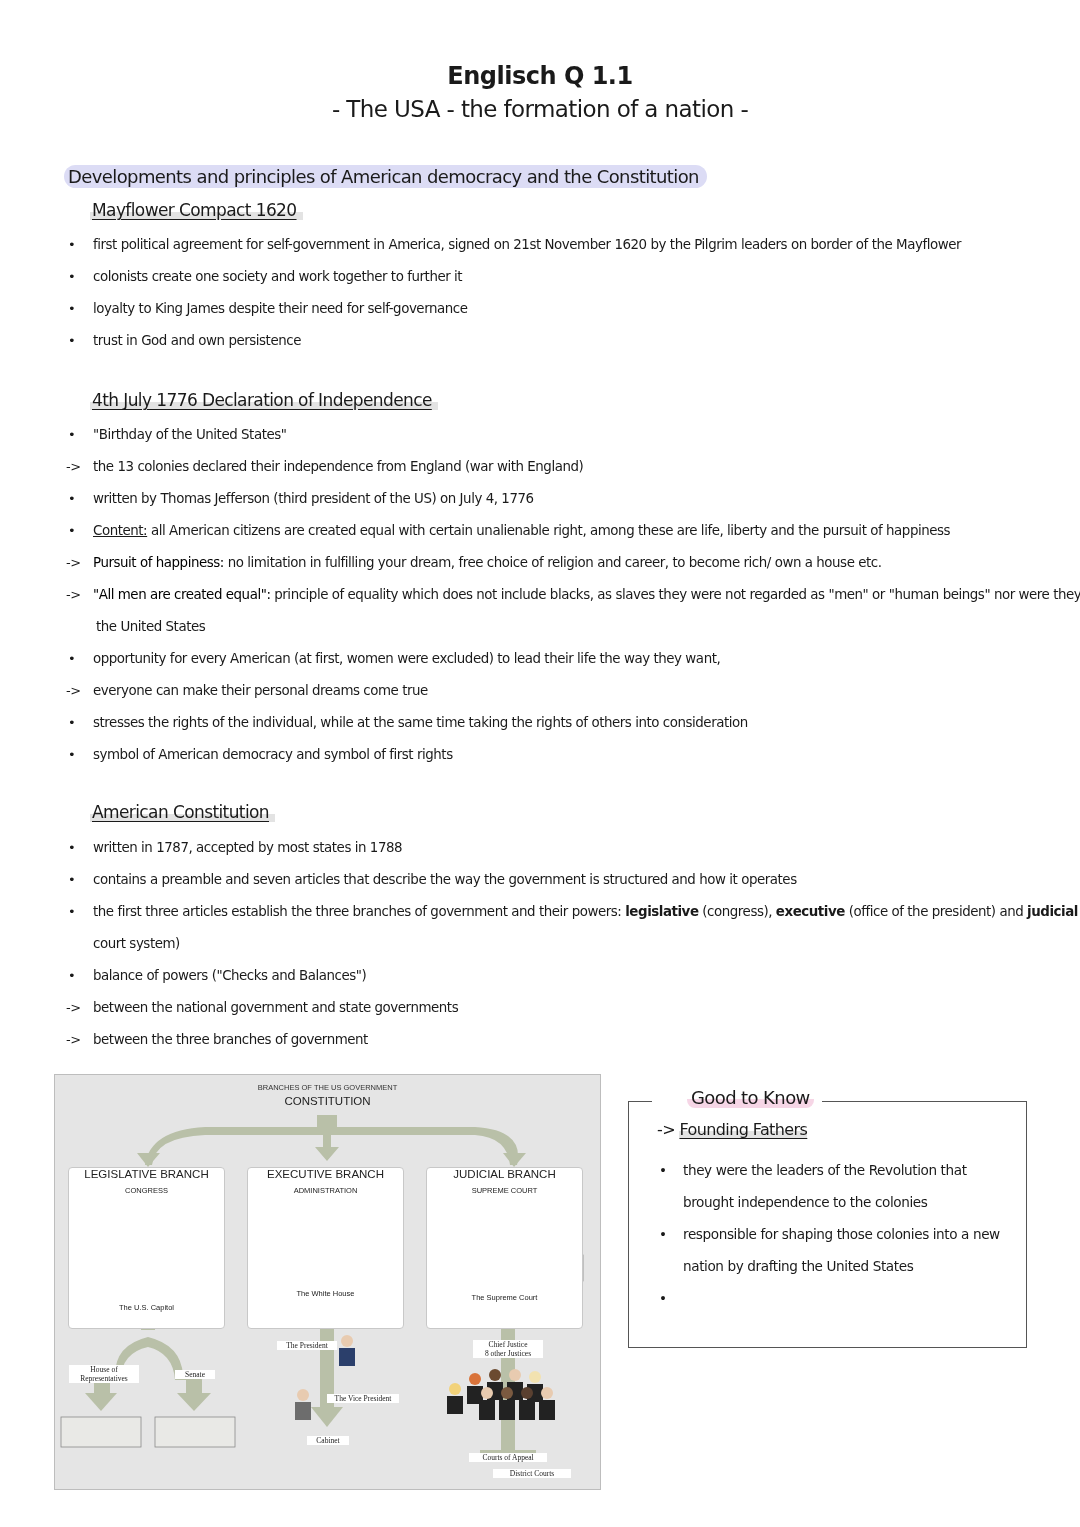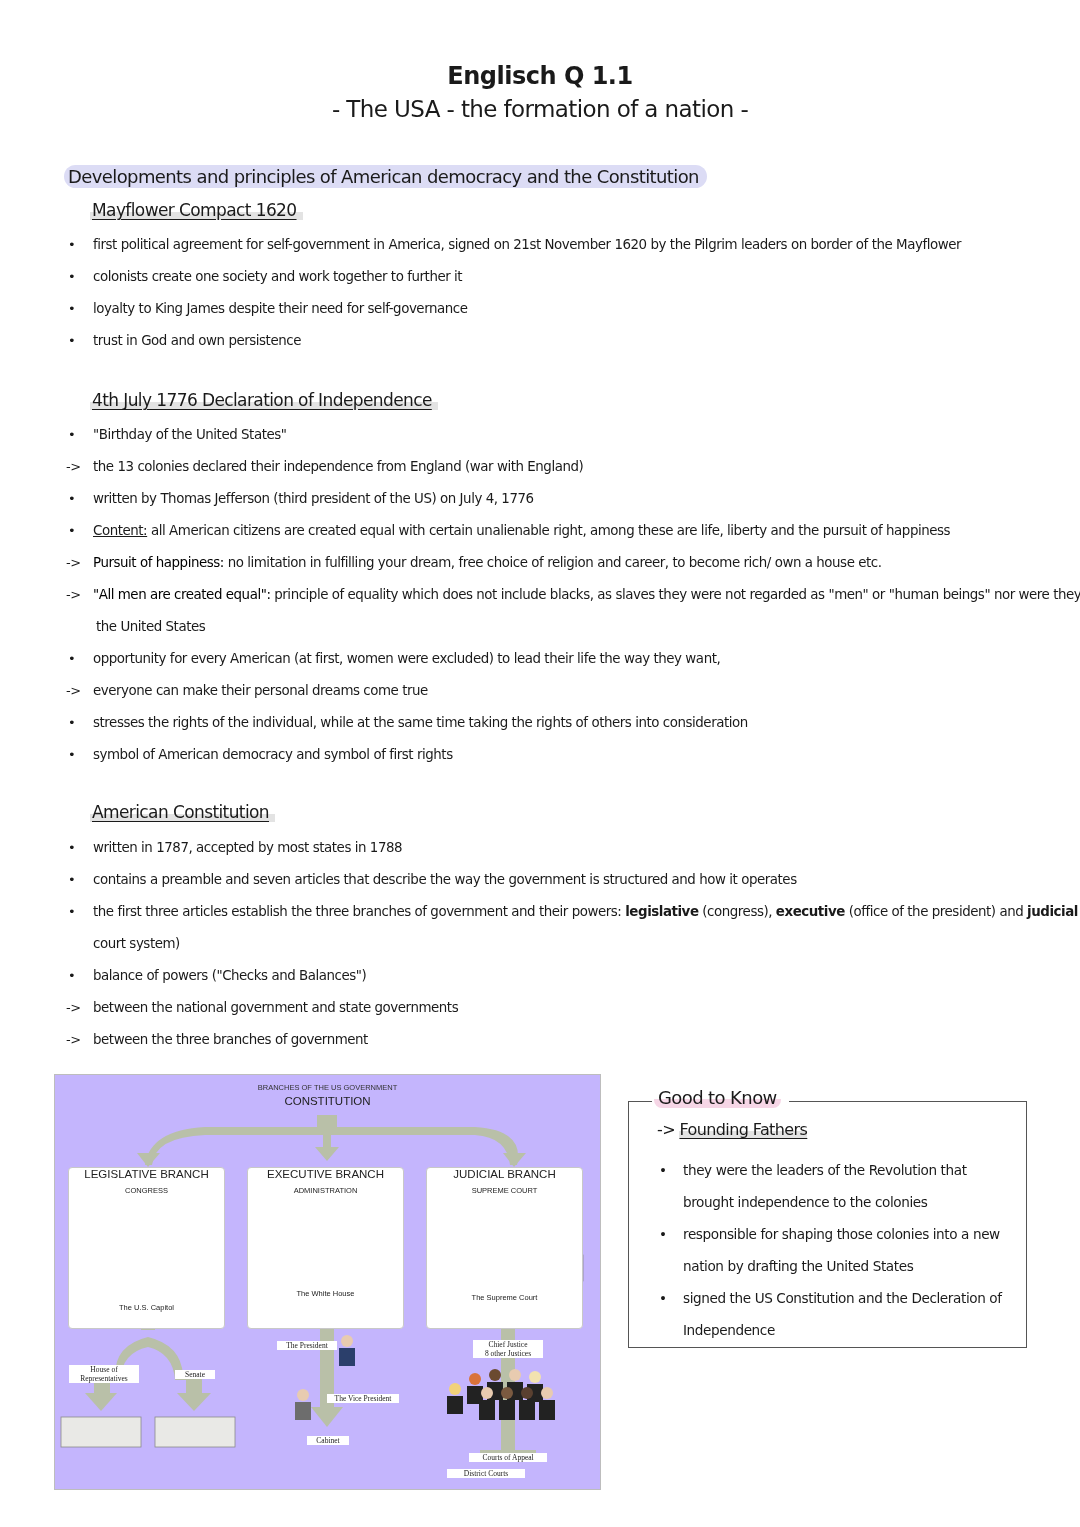--- a/index.html
+++ b/index.html
@@ -17,32 +17,32 @@
       text-underline-offset: 3px; margin-left: 24px; }
     .sub-heading span { background: linear-gradient(to bottom, transparent 60%, #e3e3e3 60%); padding: 0 6px 0 2px; }
     .list { position: absolute; left: 66px; }
     .li { position: relative; font-size: 13.4px; letter-spacing: -0.45px; height: 32px; line-height: 22px; padding-left: 27px; white-space: nowrap; }
     .li .m { position: absolute; left: 0; top: 0; width: 26px; font-size: 13px; }
     .li.dot .m { left: 2px; }
     .blue { color: #000000; }
     .ul { text-decoration: underline; }
     .b { font-weight: bold; }
     
-    .diagram { position: absolute; left: 54px; top: 1074px; width: 547px; height: 416px; border: 1px solid #bdbdbd; background: #c4b5fd; }
+    .diagram { position: absolute; left: 54px; top: 1074px; width: 547px; height: 416px; border: 1px solid #bdbdbd; background: #e5e5e5; }
     .dg-small { position: absolute; top: 8px; left: 0; width: 100%; text-align: center; font-size: 7.5px; color: #333; font-family: "Liberation Sans", sans-serif; }
     .dg-const { position: absolute; top: 20px; left: 0; width: 100%; text-align: center; font-size: 11.5px; color: #222; font-family: "Liberation Sans", sans-serif; }
     .branch { position: absolute; top: 92px; width: 157px; height: 162px; border: 1px solid #c8c8c8; border-radius: 4px; background: #fff; }
     .branch .bt { text-align: center; font-size: 11.5px; font-family: "Liberation Sans", sans-serif; color: #222; }
     .branch .bs { text-align: center; font-size: 7.5px; margin-top: 6px; font-family: "Liberation Sans", sans-serif; color: #222; }
     .branch .bl { position: absolute; bottom: 18px; width: 100%; text-align: center; font-size: 7.5px; font-family: "Liberation Sans", sans-serif; color: #222; }
     .lbl { position: absolute; font-size: 7.5px; font-family: Liberation Serif, serif; color: #222; text-align: center; background: #fff; }
     
     .gtk { position: absolute; left: 628px; top: 1101px; width: 399px; height: 247px; border: 1.5px solid #555; }
     .gtk-title { position: absolute; left: 652px; top: 1087px; background: #fff; padding: 0 8px 0 2px; font-size: 18px; letter-spacing: -0.6px; }
-    .gtk-title span { background: linear-gradient(to bottom, transparent 55%, #f6d6e6 55%); border-radius: 8px; padding: 0 4px; }
+    .gtk-title span { background: linear-gradient(to bottom, transparent 55%, #f6d6e6 55%); border-radius: 8px; padding: 0 4px; margin-left: 33px; }
     .gtk-sub { position: absolute; left: 657px; top: 1120px; font-size: 16px; letter-spacing: -0.6px; }
     .gtk-sub .ff { text-decoration: underline; text-underline-offset: 3px; background: linear-gradient(to bottom, transparent 60%, #e3e3e3 60%); }
     .gtk-list { position: absolute; left: 657px; top: 1154px; width: 360px; }
     .gtk-li { position: relative; padding-left: 26px; font-size: 13.6px; letter-spacing: -0.4px; line-height: 32px; }
     .gtk-li .m { position: absolute; left: 2px; top: 0; }
   </style>
 </head>
 <body>
 
 <div class="title">Englisch Q 1.1</div>
@@ -173,23 +173,23 @@
   </div>
 
   <div class="lbl" style="left:14px; top:290px; width:70px;">House of Representatives</div>
   <div class="lbl" style="left:120px; top:295px; width:40px;">Senate</div>
   <div class="lbl" style="left:222px; top:266px; width:60px;">The President</div>
   <div class="lbl" style="left:272px; top:319px; width:72px;">The Vice President</div>
   <div class="lbl" style="left:252px; top:361px; width:42px;">Cabinet</div>
   <div class="lbl" style="left:418px; top:265px; width:70px;">Chief Justice</div>
   <div class="lbl" style="left:418px; top:274px; width:70px;">8 other Justices</div>
   <div class="lbl" style="left:414px; top:378px; width:78px;">Courts of Appeal</div>
-  <div class="lbl" style="left:392px; top:394px; width:78px;">District Courts</div>
+  <div class="lbl" style="left:438px; top:394px; width:78px;">District Courts</div>
 </div>
 
 <div class="gtk"></div>
 <div class="gtk-title"><span>Good to Know</span></div>
 <div class="gtk-sub"><span>-&gt;</span> <span class="ff">Founding Fathers</span></div>
 <div class="gtk-list">
   <div class="gtk-li"><span class="m">•</span><span>they were the leaders of the Revolution that brought independence to the colonies</span></div>
   <div class="gtk-li"><span class="m">•</span><span>responsible for shaping those colonies into a new nation by drafting the United States</span></div>
-  <div class="gtk-li"><span class="m">•</span><span>signed the US Constitution and the Decleration of Independence</span></div>
+  <div class="gtk-li"><span class="m">•</span></div>
 </div>
 
 </body></html>

